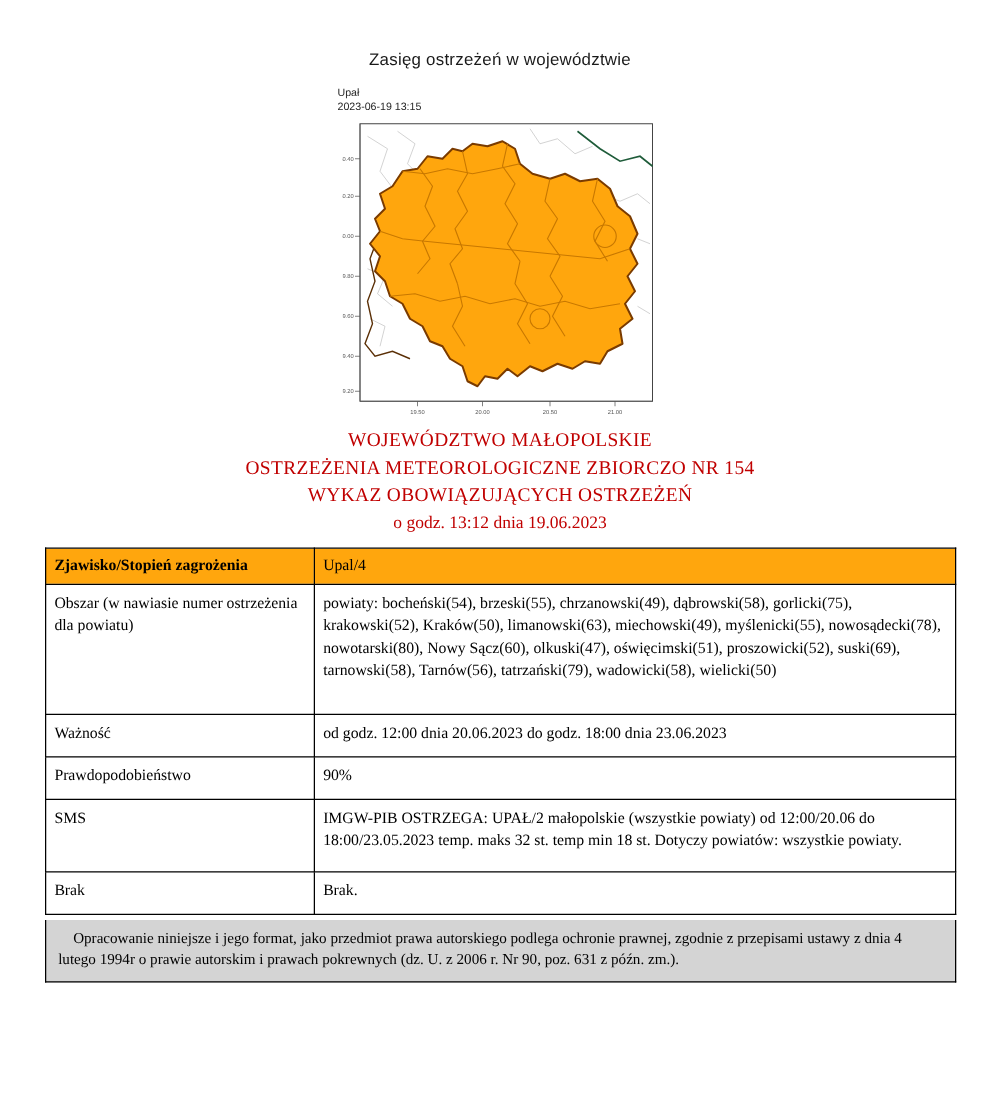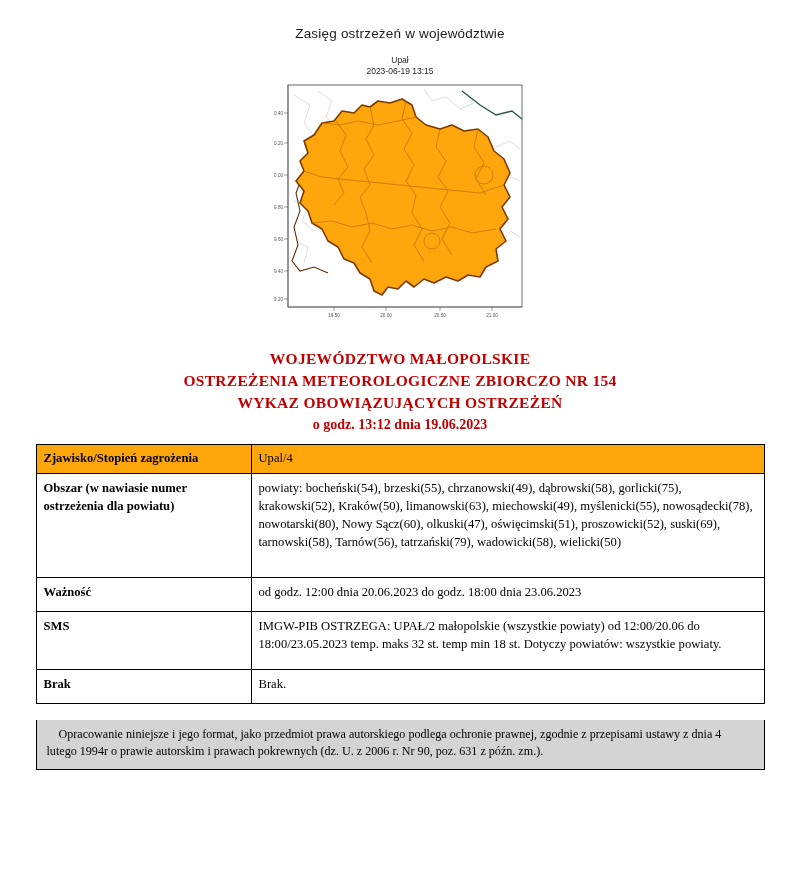--- a/index.html
+++ b/index.html
@@ -15,83 +15,83 @@
     position: relative;
     overflow: hidden;
   }
 
   
   .page-heading {
     text-align: center;
     font-family: "Liberation Sans", "DejaVu Sans", sans-serif;
     font-size: 13.5px;
     color: #1a1a1a;
-    padding-top: 26px;
+    padding-top: 40px;
     letter-spacing: 0.2px;
   }
 
   
   .map-block {
     margin: 14px auto 0 auto;
     width: 260px;
   }
   .map-caption {
-    text-align: center;
+    text-align: left;
     font-family: "Liberation Sans", "DejaVu Sans", sans-serif;
     font-size: 8.5px;
     line-height: 1.32;
     color: #262626;
   }
   .map-frame {
     position: relative;
     width: 252px;
     height: 243px;
     margin: 4px auto 0 auto;
   }
   .map-frame svg { display: block; }
 
   
   .red-title {
-    margin-top: 24px;
+    margin-top: 4px;
     text-align: center;
     color: #c00000;
-    font-weight: bold;
+    font-weight: normal;
     font-family: "Liberation Serif", "DejaVu Serif", serif;
   }
   .red-title .l1,
   .red-title .l2,
   .red-title .l3 {
     font-size: 15.5px;
     line-height: 1.42;
     letter-spacing: 0.3px;
   }
   .red-title .l4 {
     font-size: 14px;
     line-height: 1.5;
   }
 
   
   .warn-table {
     width: 729px;
-    margin: 9px auto 16px auto;
+    margin: 9px auto 4px auto;
     border-collapse: collapse;
     table-layout: fixed;
     border: 1px solid #000000;
     padding-left: 28px;
   }
   .warn-table td {
     border: 1px solid #000000;
     padding: 5px 7px 6px 7px;
     vertical-align: top;
     font-size: 12.6px;
     line-height: 1.44;
   }
   .warn-table td.label {
     width: 200px;
-    font-weight: bold;
+    font-weight: normal;
   }
   .warn-table tr.head td {
     background: #ffa60d;
     padding-top: 4px;
     padding-bottom: 5px;
   }
   .warn-table tr.head td.label { font-weight: bold; }
   .warn-table tr.head td.value { font-weight: normal; }
 
   .row-area td      { height: 92px; }
@@ -220,20 +220,24 @@
       <td class="value">Upal/4</td>
     </tr>
     <tr class="row-area">
       <td class="label">Obszar (w nawiasie numer ostrzeżenia dla powiatu)</td>
       <td class="value">powiaty: bocheński(54), brzeski(55), chrzanowski(49), dąbrowski(58), gorlicki(75), krakowski(52), Kraków(50), limanowski(63), miechowski(49), myślenicki(55), nowosądecki(78), nowotarski(80), Nowy Sącz(60), olkuski(47), oświęcimski(51), proszowicki(52), suski(69), tarnowski(58), Tarnów(56), tatrzański(79), wadowicki(58), wielicki(50)</td>
     </tr>
     <tr class="row-validity">
       <td class="label">Ważność</td>
       <td class="value">od godz. 12:00 dnia 20.06.2023 do godz. 18:00 dnia 23.06.2023</td>
     </tr>
+    <tr class="row-prob">
+      <td class="label">Prawdopodobieństwo</td>
+      <td class="value">90%</td>
+    </tr>
     <tr class="row-sms">
       <td class="label">SMS</td>
       <td class="value">IMGW-PIB OSTRZEGA: UPAŁ/2 małopolskie (wszystkie powiaty) od 12:00/20.06 do 18:00/23.05.2023 temp. maks 32 st. temp min 18 st. Dotyczy powiatów: wszystkie powiaty.</td>
     </tr>
     <tr class="row-notes">
       <td class="label">Brak</td>
       <td class="value">Brak.</td>
     </tr>
   </tbody>
 </table>

